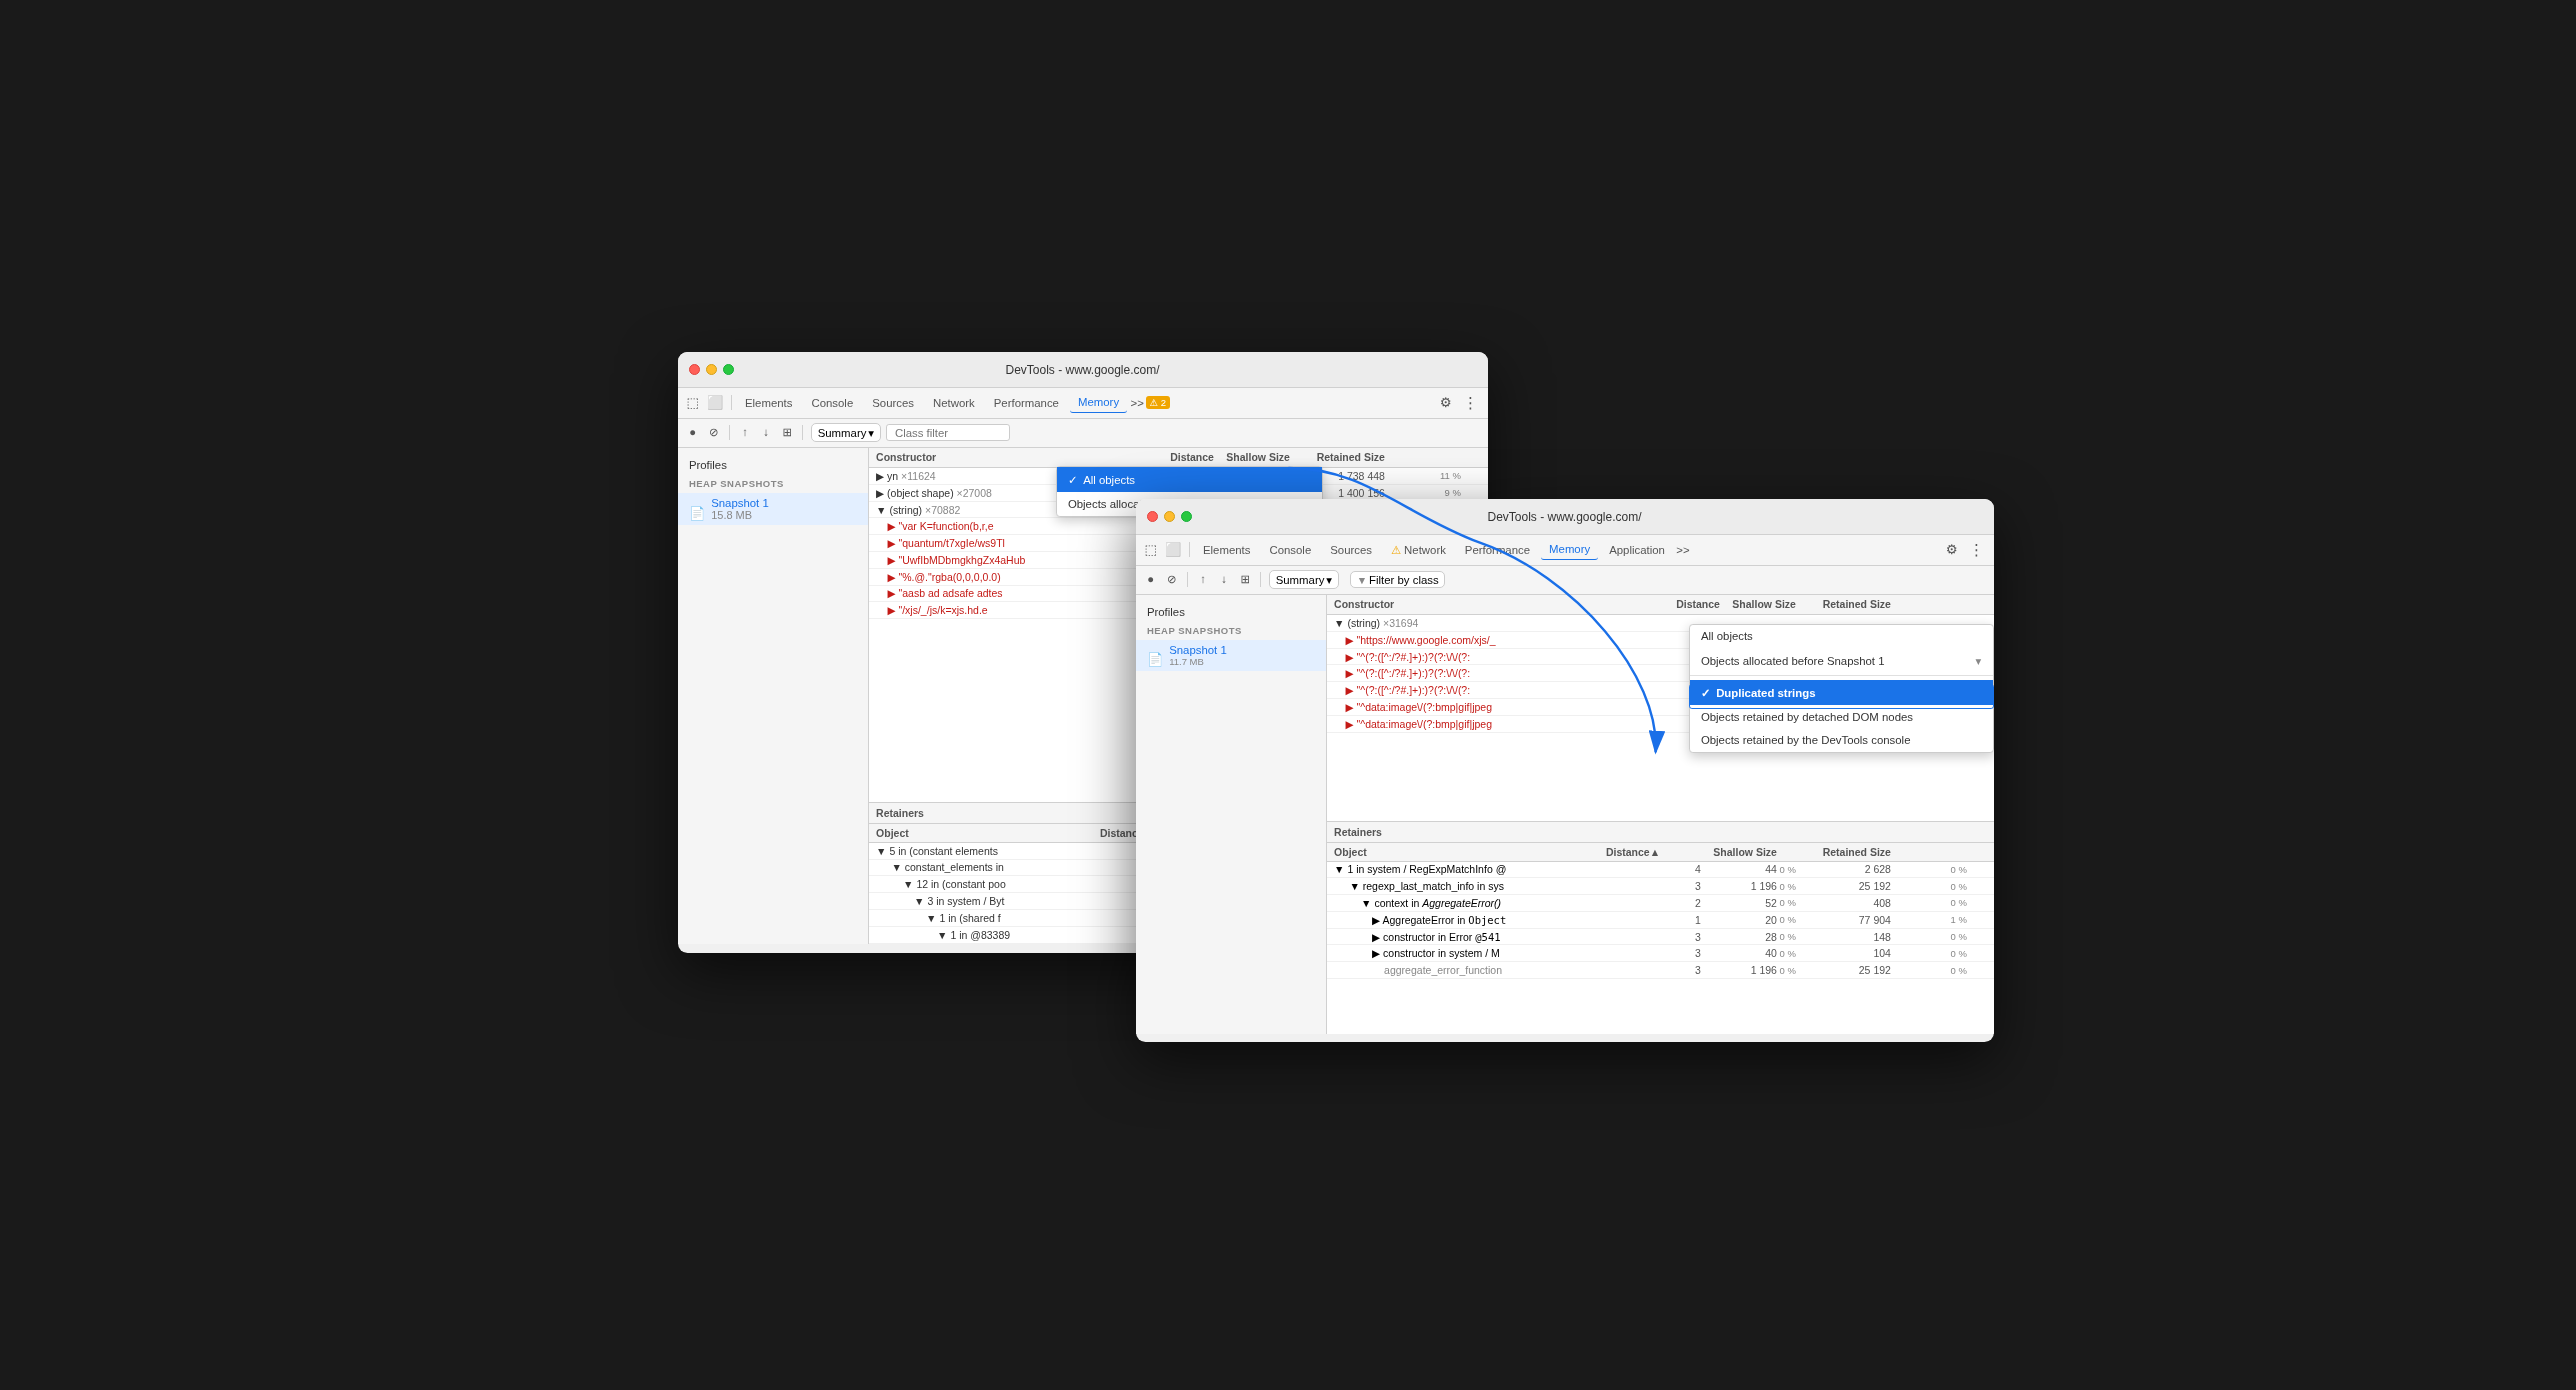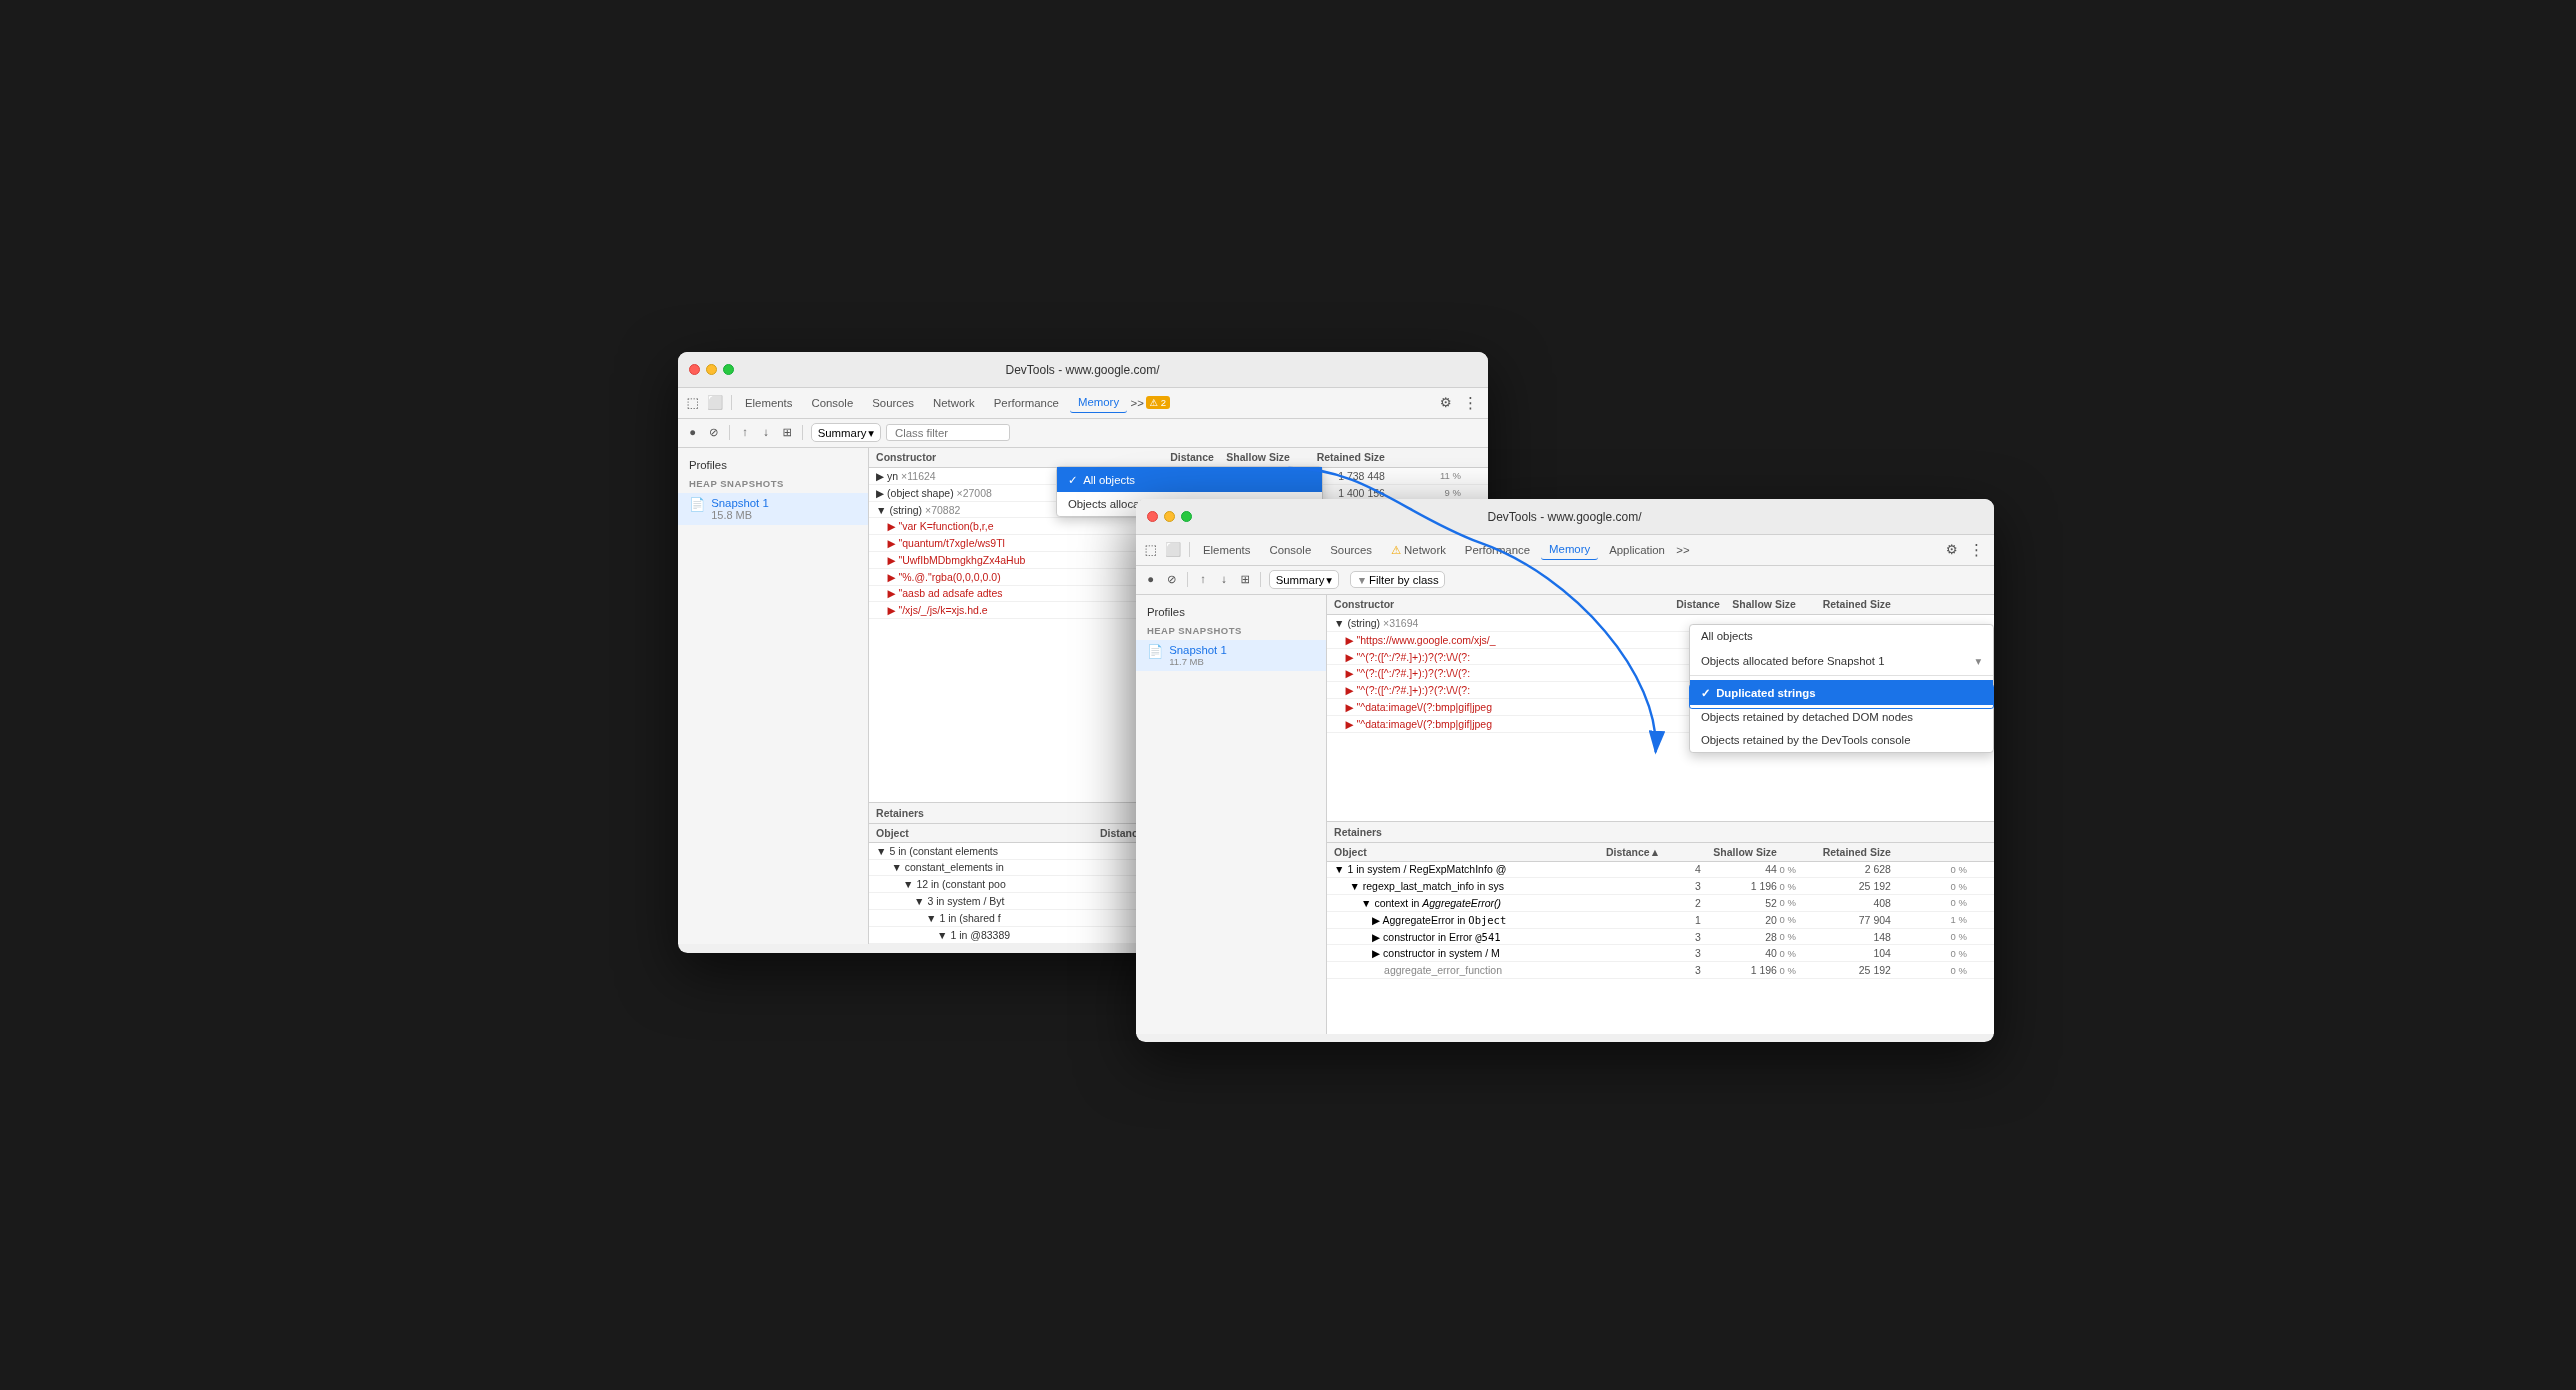--- a/index.html
+++ b/index.html
@@ -185,21 +185,21 @@
       font-weight: 600;
       color: #888;
       padding: 3.8px 11.4px;
       text-transform: uppercase;
       letter-spacing: 0.5px;
     }
 
     .sidebar-item {
       padding: 3.8px 11.4px;
       display: flex;
-      align-items: flex-start;
+      align-items: flex-end;
       gap: 5.7px;
       cursor: pointer;
       font-size: 11.4px;
       color: #333;
     }
     .sidebar-item.active { background: #e3efff; color: #1a73e8; }
 
     .main-content {
       flex: 1;
       overflow: hidden;

